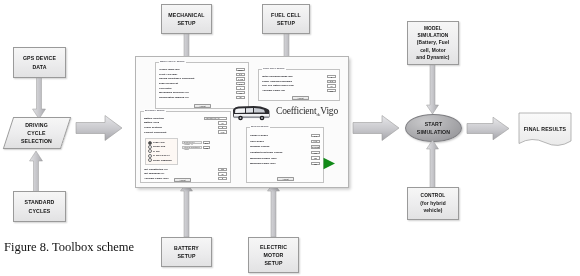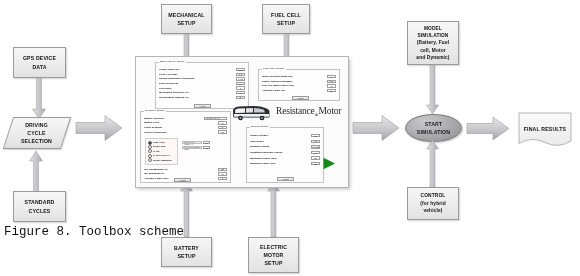--- a/index.html
+++ b/index.html
@@ -231,22 +231,22 @@
   }
 
   
   #runbtn { position: absolute; left: 186px; top: 100px; width: 14px; height: 13px; }
   #runbtn svg { display: block; width: 100%; height: 100%; }
 
   
   #caption {
     position: absolute;
     left: 4px;
-    top: 225px;
-    font-family: Liberation Mono, monospace;
+    top: 240px;
+    font-family: Liberation Serif, serif;
     font-size: 12.5px;
     line-height: 1.22;
     color: #111111;
   }
 </style>
 </head>
 <body>
 
 <div id="figure">
 
@@ -513,21 +513,21 @@
         <rect x="4" y="18" width="70" height="5.5" fill="#f0f1f3"></rect>
         <rect x="4" y="23.5" width="70" height="2.6" fill="#8d9098"></rect>
         <circle cx="17" cy="26" r="4.6" fill="#1b1b1e"></circle>
         <circle cx="17" cy="26" r="1.9" fill="#b9bcc2"></circle>
         <circle cx="60" cy="26" r="4.6" fill="#1b1b1e"></circle>
         <circle cx="60" cy="26" r="1.9" fill="#b9bcc2"></circle>
       </svg>
     </div>
 
     <div id="uvigo">
-      <span>Resistance</span><span class="small">de</span><span>Motor</span>
+      <span>Coefficient</span><span class="small">de</span><span>Vigo</span>
     </div>
 
     <div id="runbtn">
       <svg viewBox="0 0 14 13">
         <polygon points="1.5,0.8 1.5,12.2 13,6.5" fill="#118a18"></polygon>
       </svg>
     </div>
   </div>
 
   <div class="arrow" style="left:352px; top:114px; width:48px; height:28px;">

